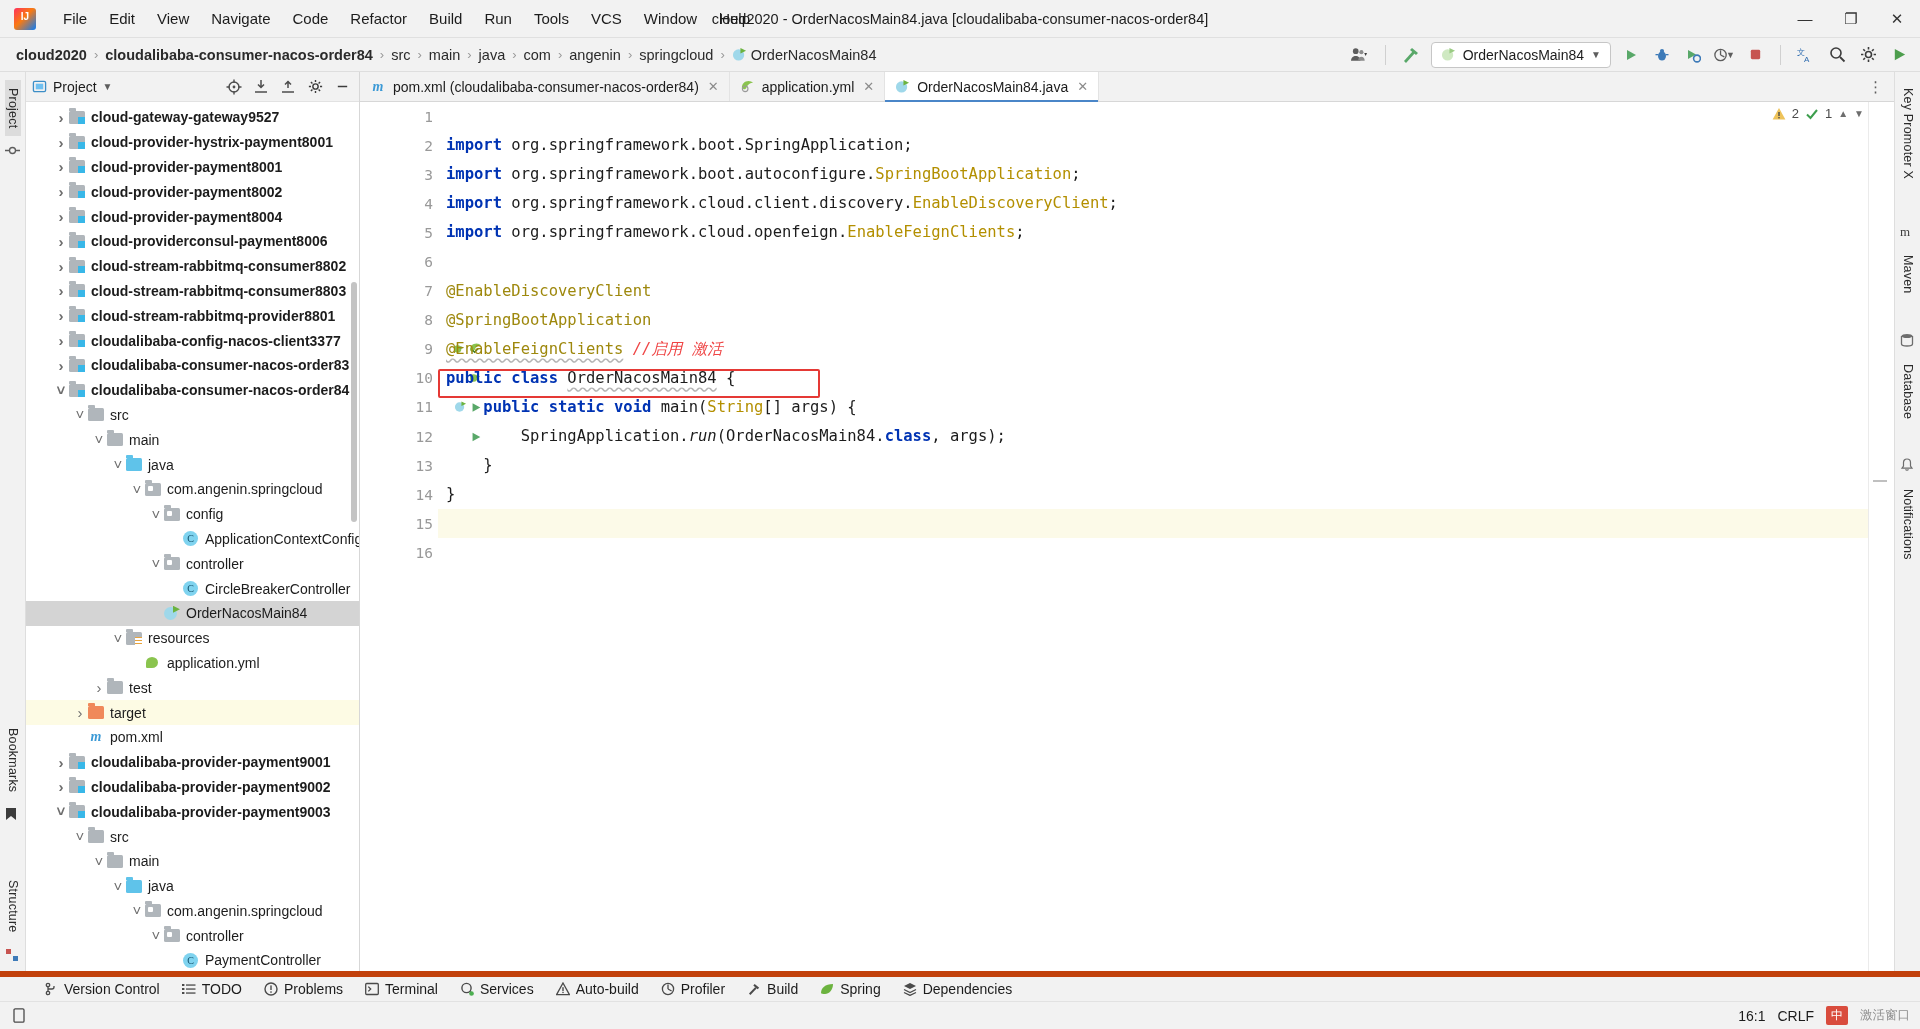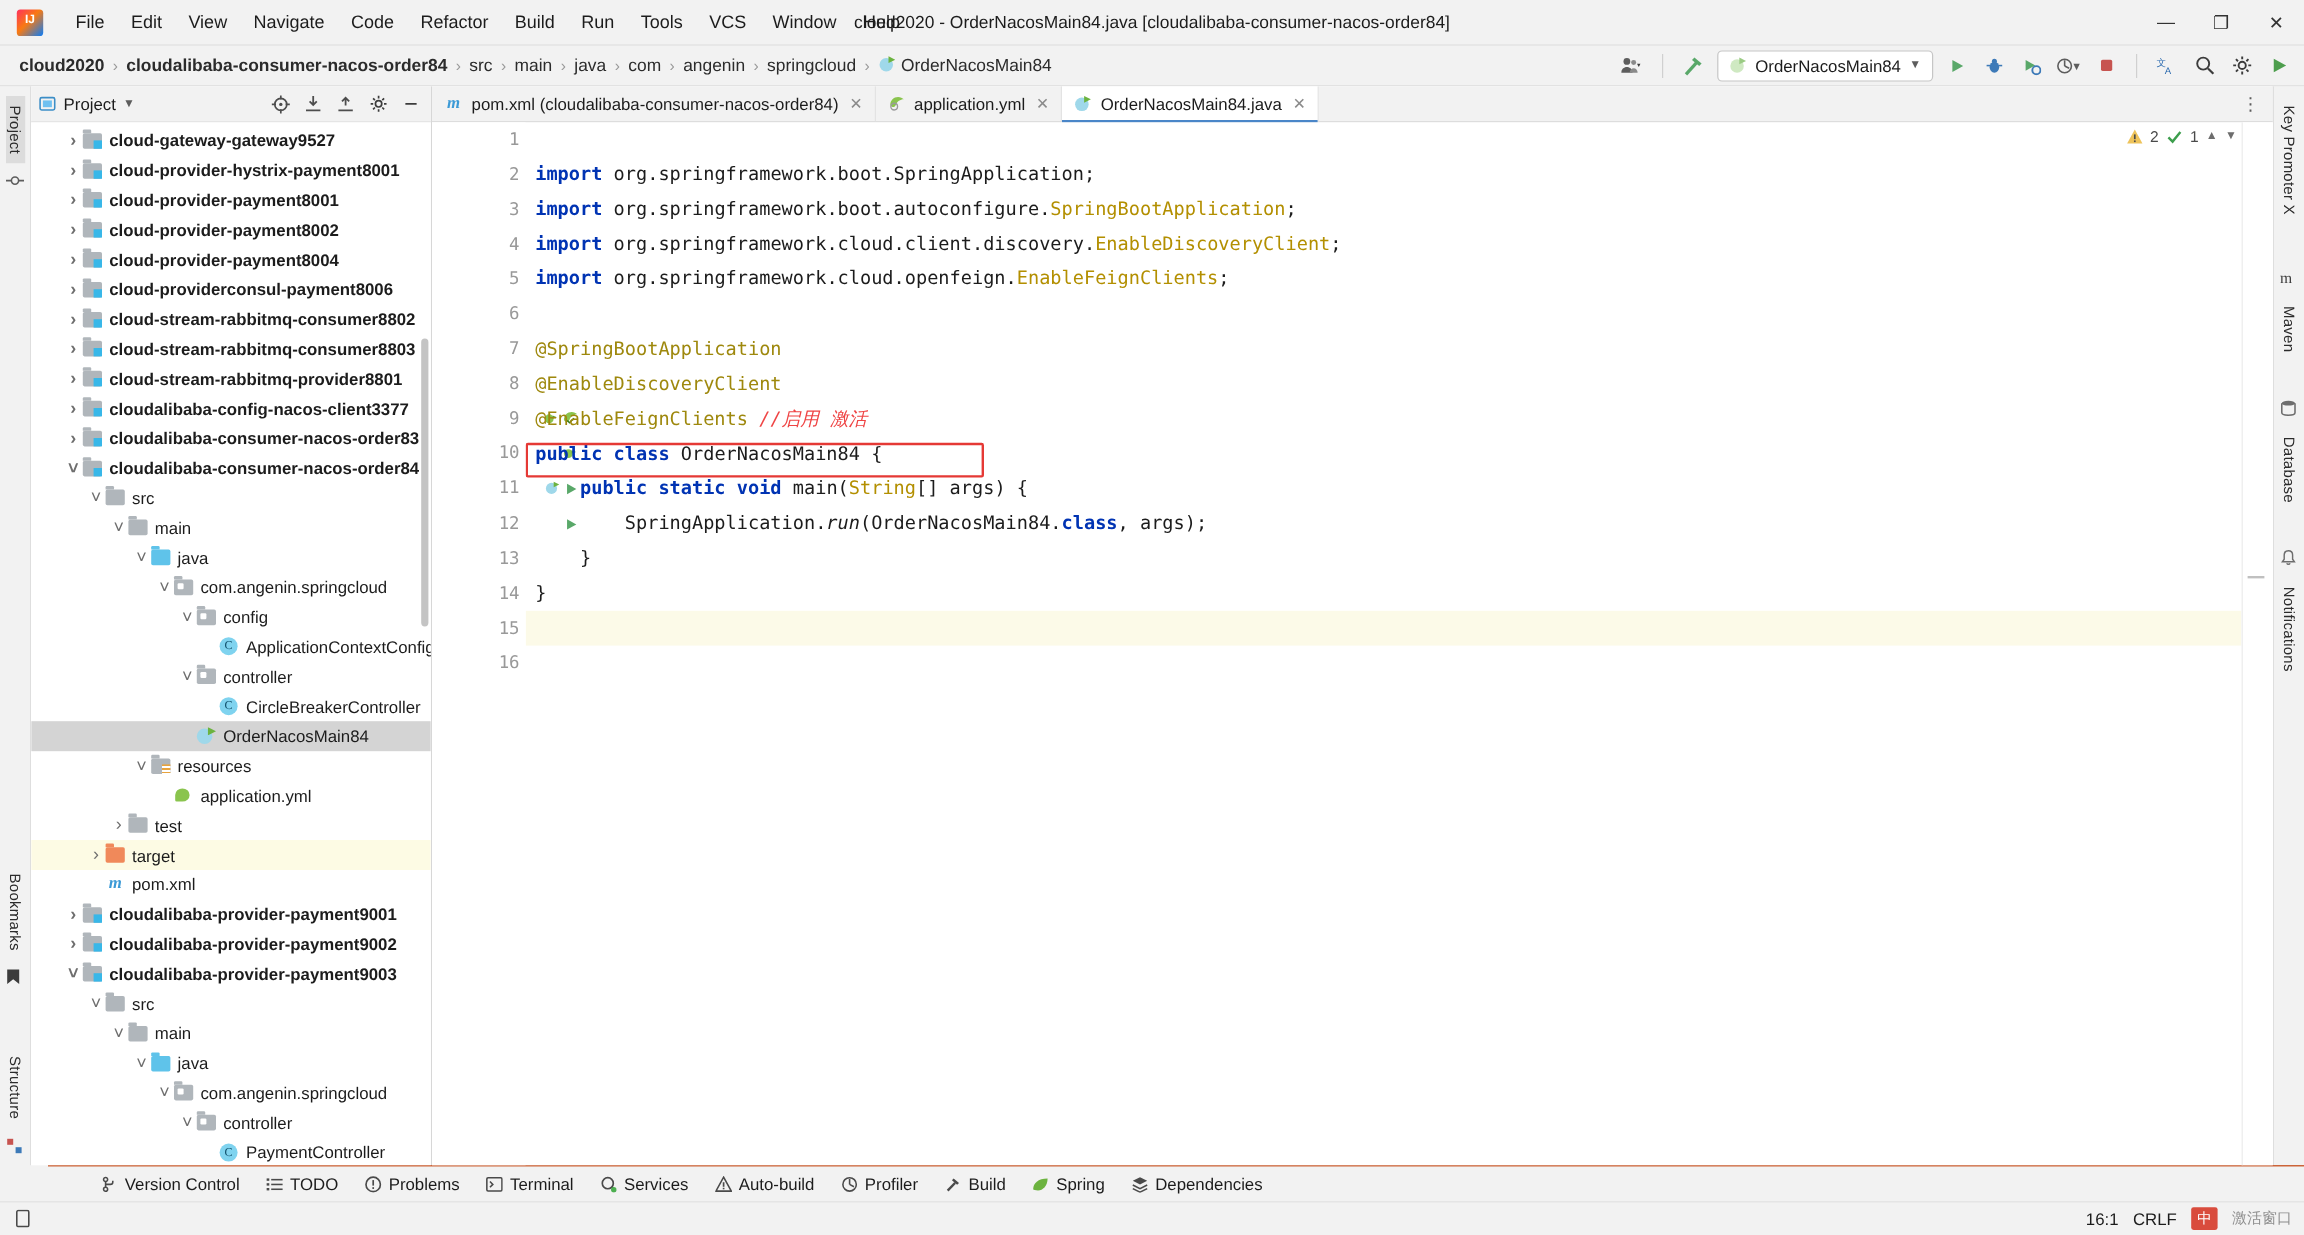--- a/index.html
+++ b/index.html
@@ -138,35 +138,35 @@
   .code-col { flex: 1; position: relative; overflow: hidden;
      font-family: "DejaVu Sans Mono", monospace; font-size: 15.5px; line-height: 29.1px; }
   .code-line { height: 29.1px; white-space: pre; padding-left: 8px; }
   .code-line.cursorline { background: #fcfae8; }
   .kw { color: #0033b3; font-weight: 600; }
   .ann { color: #9e880d; }
   .cls { color: #b38f00; }
   .cmt-cn { color: #ef4444; font-style: italic; }
   .plain { color: #1c1c1c; }
   .ital { font-style: italic; }
-  .wavy { text-decoration-style: wavy;
+  .wavy { text-decoration: underline; text-decoration-style: wavy;
      text-decoration-color: #b5b5b5; text-underline-offset: 4px; }
   .red-box { position: absolute; border: 2px solid #e53935; border-radius: 2px;
      pointer-events: none; }
 
   .right-gutter { width: 26px; min-width:26px; background: #fff; border-left: 1px solid #ebebeb;
      position: relative; }
 
   .insp-widget { position:absolute; top:4px; right:30px; display:flex; align-items:center; gap:6px;
      font-size:13px; color:#4a4a4a; }
 
   
   .toolwindow-bar {
     height: 30px; min-height:30px; display: flex; align-items: center;
-    background: #f2f2f2; border-top: 1px solid #c2410c; padding-left: 34px; gap: 2px; margin-left: 40px;
+    background: #f2f2f2; border-top: 6px solid #c2410c; padding-left: 34px; gap: 2px;
   }
   .tw-item { display: flex; align-items: center; gap: 6px; padding: 3px 10px; font-size: 14px; color: #1c1c1c; white-space:nowrap;}
   .statusbar {
     height: 28px; min-height:28px; display: flex; align-items: center;
     background: #f2f2f2; border-top: 1px solid #e2e2e2; padding-left: 12px; font-size: 14px; color: #1c1c1c;
   }
   .status-right { margin-left: auto; display: flex; align-items: center; gap: 12px; padding-right: 10px; }
   .ime-chip { background:#d94c3d; color:#fff; font-size:12px; padding:1px 5px; border-radius:2px; }
   .wm-text { color:#8f8f8f; font-size:12.5px; }
 
@@ -752,22 +752,22 @@
             </div>
           </div>
 
         <div class="code-col" id="code-col">
           <div class="code-line"> </div>
           <div class="code-line"><span class="kw">import</span> <span class="plain">org.springframework.boot.SpringApplication;</span></div>
           <div class="code-line"><span class="kw">import</span> <span class="plain">org.springframework.boot.autoconfigure.</span><span class="cls">SpringBootApplication</span><span class="plain">;</span></div>
           <div class="code-line"><span class="kw">import</span> <span class="plain">org.springframework.cloud.client.discovery.</span><span class="cls">EnableDiscoveryClient</span><span class="plain">;</span></div>
           <div class="code-line"><span class="kw">import</span> <span class="plain">org.springframework.cloud.openfeign.</span><span class="cls">EnableFeignClients</span><span class="plain">;</span></div>
           <div class="code-line"> </div>
+          <div class="code-line"><span class="ann">@EnableDiscoveryClient</span></div>
           <div class="code-line"><span class="ann">@SpringBootApplication</span></div>
-          <div class="code-line"><span class="ann">@EnableDiscoveryClient</span></div>
           <div class="code-line"><span class="ann wavy">@EnableFeignClients</span> <span class="cmt-cn">//启用 激活</span></div>
           <div class="code-line"><span class="kw">public class</span> <span class="plain wavy">OrderNacosMain84</span><span class="plain"> {</span></div>
           <div class="code-line"><span class="plain">    </span><span class="kw">public static void</span> <span class="plain">main(</span><span class="cls">String</span><span class="plain">[] args) {</span></div>
           <div class="code-line"><span class="plain">        SpringApplication.</span><span class="ital plain">run</span><span class="plain">(OrderNacosMain84.</span><span class="kw">class</span><span class="plain">, args);</span></div>
           <div class="code-line"><span class="plain">    }</span></div>
           <div class="code-line"><span class="plain">}</span></div>
           <div class="code-line cursorline"> </div>
 
           <div class="red-box" style="left:0px; top:267px; width:382px; height:29px;"></div>
         </div>

